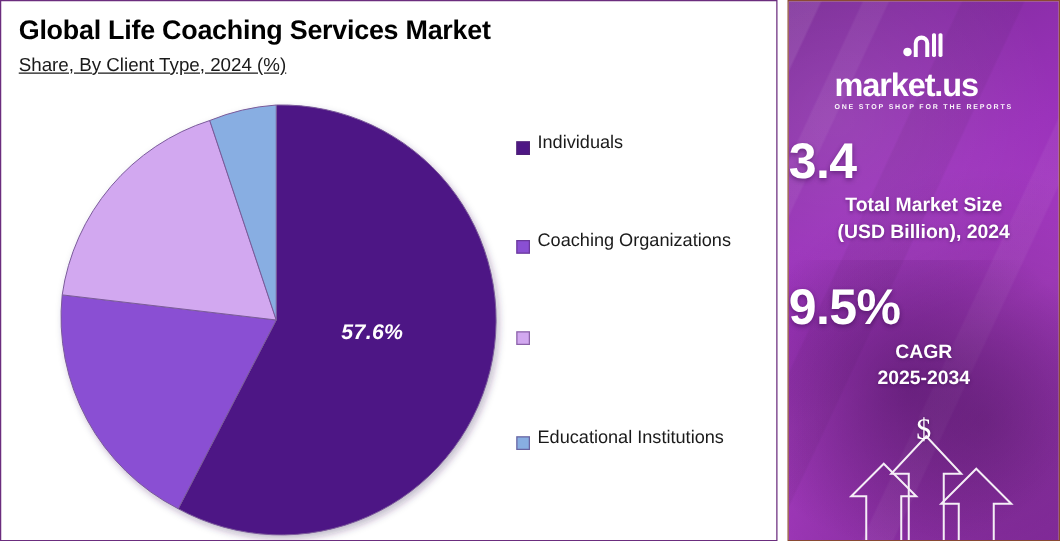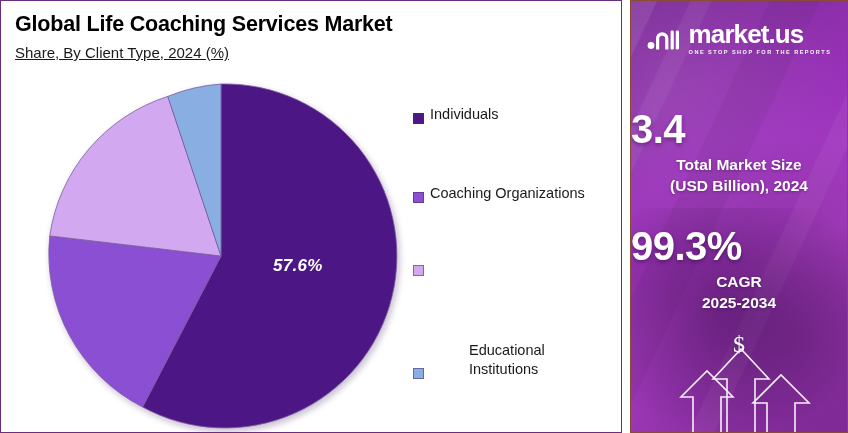--- a/index.html
+++ b/index.html
@@ -35,21 +35,21 @@
     font-size:17px;font-weight:bold;font-style:italic;color:#ffffff;
     letter-spacing:0.3px;
   }
 
   
   .legend{position:absolute;left:412px;top:100px;width:205px;}
   .legend-item{position:absolute;display:flex;align-items:flex-end;}
   .legend-item.i0{top:4px;}
   .legend-item.i1{top:83px;}
   .legend-item.i2{top:160px;}
-  .legend-item.i3{top:240px;gap:39px;}
+  .legend-item.i3{top:240px;}
   .swatch{
     width:11px;height:11px;margin-top:4px;margin-right:6px;
     flex:0 0 auto;border:1px solid rgba(80,40,110,.55);box-sizing:border-box;
   }
   .legend-label{
     font-size:14.5px;color:#1a1a1a;line-height:19px;
     max-width:185px;
   }
   .legend-label .ln2{display:block;padding-left:14px;}
 
@@ -72,21 +72,21 @@
                       rgba(0,0,0,.3) 33.5% 45%, rgba(255,255,255,0) 45.5% 62%,
                       rgba(255,255,255,.3) 62.5% 68%, rgba(255,255,255,0) 68.5% 100%);
   }
   .brand-tex2{
     position:absolute;left:-10%;top:48%;width:130%;height:58%;
     background:radial-gradient(ellipse at 42% 40%, rgba(60,10,80,.45), rgba(60,10,80,0) 62%);
   }
 
   .logo-row{
     position:absolute;left:0;right:0;top:20px;
-    display:flex;align-items:center;justify-content:center;gap:8px;
+    display:flex;align-items:center;justify-content:center;gap:8px;flex-direction:column;
   }
   .logo-mark{display:block;}
   .logo-text{position:relative;}
   .logo-word{
     font-size:26px;font-weight:bold;color:#ffffff;letter-spacing:-0.9px;
     line-height:26px;
   }
   .logo-tag{
     font-size:5.6px;font-weight:bold;color:#ffffff;letter-spacing:1.45px;
     text-align:center;margin-top:2px;white-space:nowrap;opacity:.95;
@@ -187,21 +187,21 @@
         <div class="logo-tag">ONE STOP SHOP FOR THE REPORTS</div>
       </div>
     </div>
 
     <div class="stat-big s1v">3.4</div>
     <div class="stat-cap s1c">
       <span>Total Market Size</span><br>
       <span>(USD Billion), 2024</span>
     </div>
 
-    <div class="stat-big s2v">99.3%</div>
+    <div class="stat-big s2v">9.5%</div>
     <div class="stat-cap s2c">
       <span>CAGR</span><br>
       <span>2025-2034</span>
     </div>
 
     <div class="dollar">$</div>
 
     <svg class="arrows" viewBox="0 0 218 103">
       <g fill="none" stroke="#ffffff" stroke-width="1.6" opacity="0.92">
         <path d="M62 103 L62 66 L50 66 L76 40 L102 66 L90 66 L90 103"></path>

